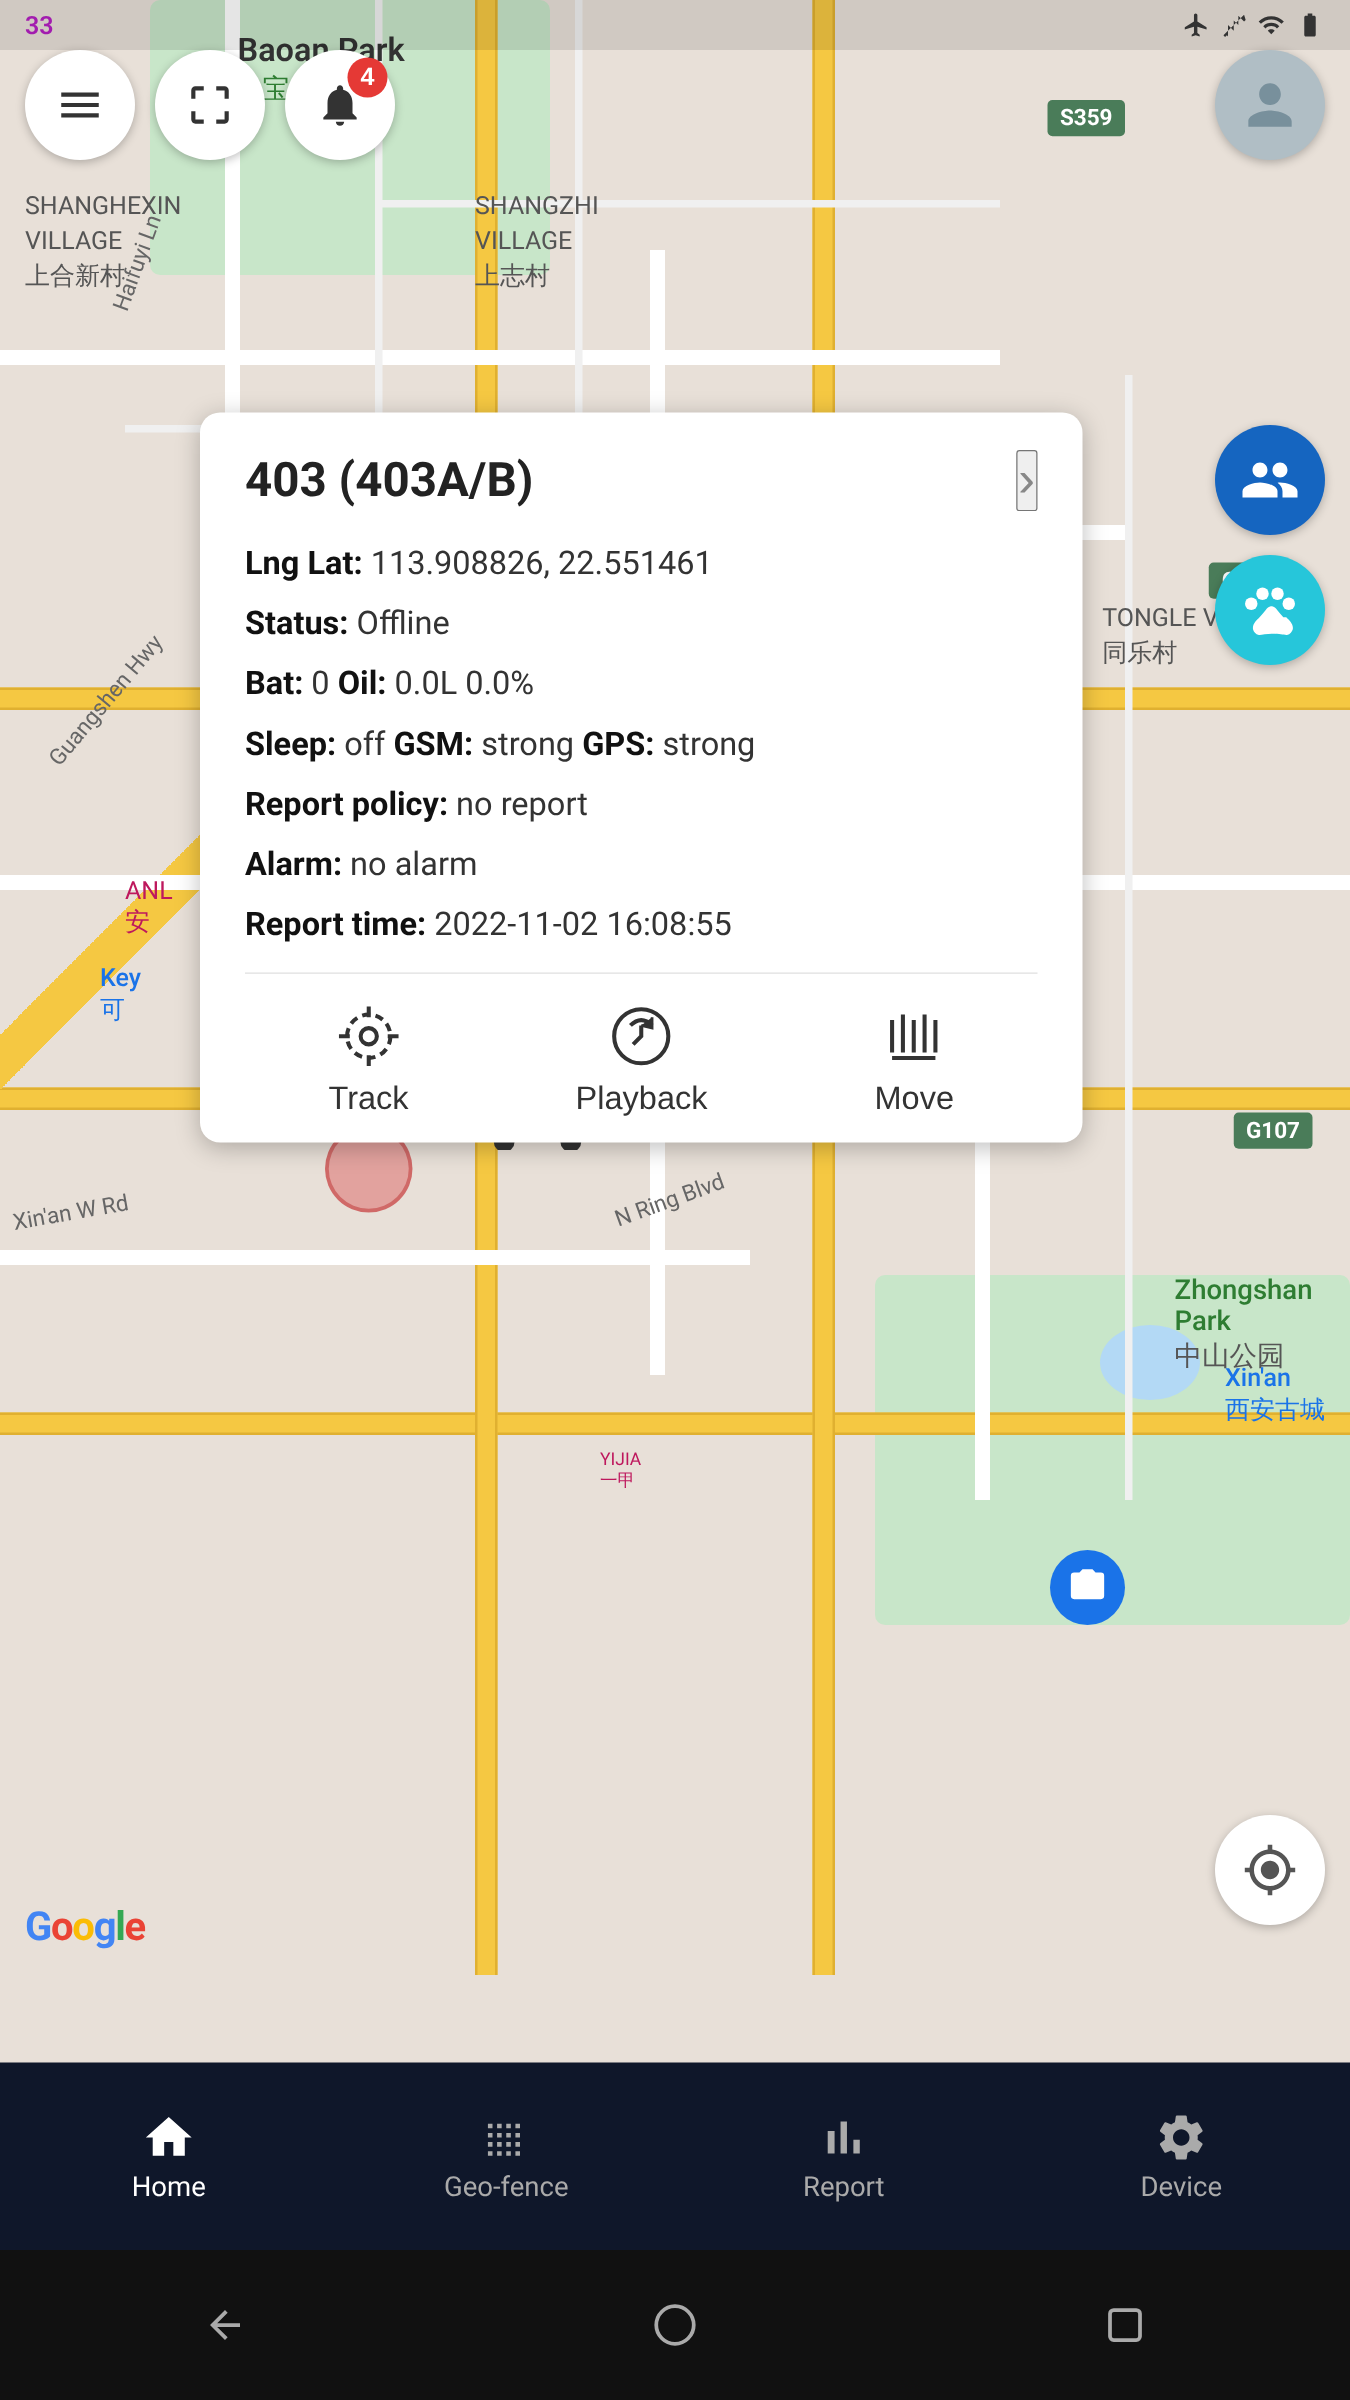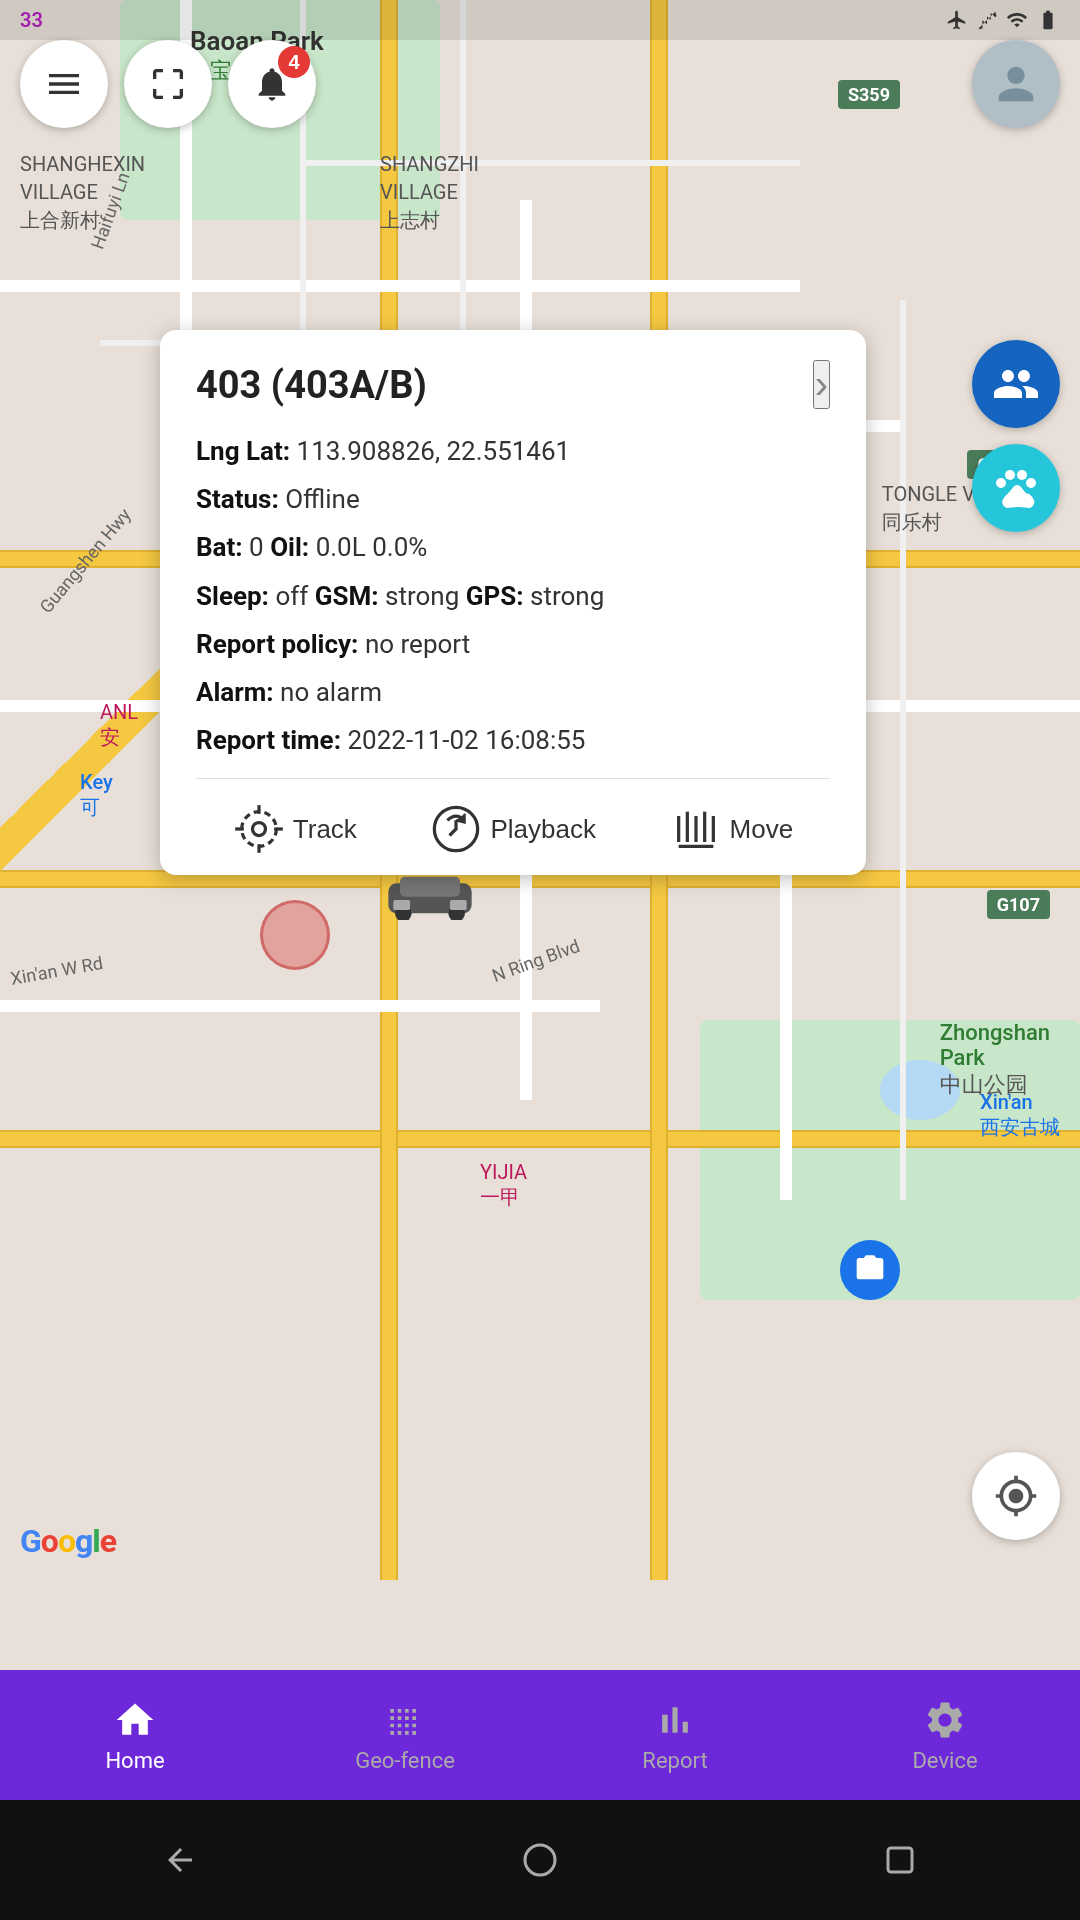--- a/index.html
+++ b/index.html
@@ -265,21 +265,21 @@
       margin: 16px 0;
     }
     .popup-actions {
       display: flex;
       justify-content: space-around;
       align-items: center;
       padding-top: 8px;
     }
     .action-btn {
       display: flex;
-      flex-direction: row;
+      flex-direction: column;
       align-items: center;
       gap: 8px;
       background: none;
       border: none;
       cursor: pointer;
     }
     .action-btn svg {
       width: 52px;
       height: 52px;
     }
@@ -305,22 +305,22 @@
       background: rgba(220, 100, 100, 0.5);
       border: 3px solid rgba(200, 80, 80, 0.7);
       z-index: 8;
     }
 
     
     .bottom-nav {
       position: absolute;
       bottom: 120px;
       left: 0; right: 0;
-      height: 130px;
-      background: #6d28d9;
+      height: 150px;
+      background: #0f172a;
       display: flex;
       align-items: center;
       z-index: 30;
     }
     .nav-item {
       flex: 1;
       display: flex;
       flex-direction: column;
       align-items: center;
       justify-content: center;
@@ -443,21 +443,21 @@
     <div class="road-v-thin" style="left:900px; top:300px; height:900px;"></div>
 
     <div class="map-label-bold" style="top:26px; left:190px;">Baoan Park</div>
     <div class="map-label" style="top:56px; left:210px; color:#2e7d32;">宝安公园</div>
     <div class="map-label" style="top:150px; left:20px; line-height:1.4; font-size:20px; color:#555;">SHANGHEXIN<br>VILLAGE<br>上合新村</div>
     <div class="map-label" style="top:150px; left:380px; line-height:1.4; font-size:20px; color:#555;">SHANGZHI<br>VILLAGE<br>上志村</div>
     <div class="map-label" style="top:490px; left:460px; font-size:24px; color:#555;">宝安中心区</div>
     <div class="map-label" style="top:480px; right:40px; line-height:1.4; font-size:20px; color:#555;">TONGLE VILLAGE<br>同乐村</div>
     <div class="map-label-green" style="top:1020px; right:30px;">Zhongshan<br>Park<br><span style="color:#555; font-weight:400;">中山公园</span></div>
     <div class="map-label-blue" style="top:1090px; right:20px;">Xin'an<br>西安古城</div>
-    <div class="map-label" style="top:1160px; left:480px; font-size:20px;">YIJIA<br>一甲</div>
+    <div class="map-label" style="top:1160px; left:480px; font-size:14px;">YIJIA<br>一甲</div>
     <div class="map-label" style="top:700px; left:100px; font-size:20px;">ANL<br>安</div>
     <div class="map-label" style="top:680px; left:200px; font-size:20px;">ZAC<br>炸</div>
     <div class="map-label-blue" style="top:770px; left:80px; font-size:20px;">Key<br>可</div>
 
     <div class="road-tag" style="top:80px; right:180px;">S359</div>
     <div class="road-tag" style="top:450px; right:70px;">G4</div>
     <div class="road-tag" style="top:890px; right:30px;">G107</div>
 
     <div style="position:absolute; top:820px; left:160px; font-size:18px; color:#666; transform:rotate(-25deg); white-space:nowrap;">Baoan Blvd</div>
     <div style="position:absolute; top:960px; left:10px; font-size:18px; color:#666; transform:rotate(-10deg); white-space:nowrap;">Xin'an W Rd</div>

